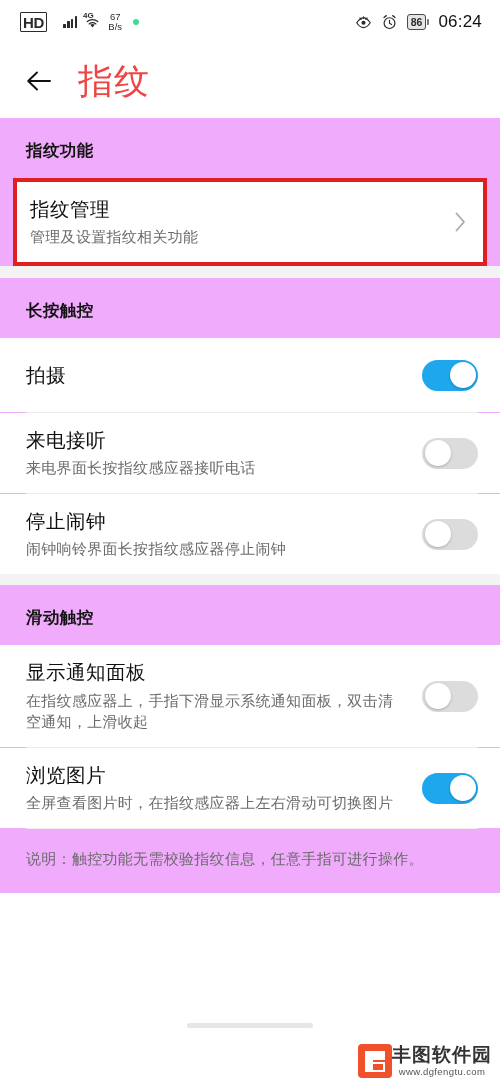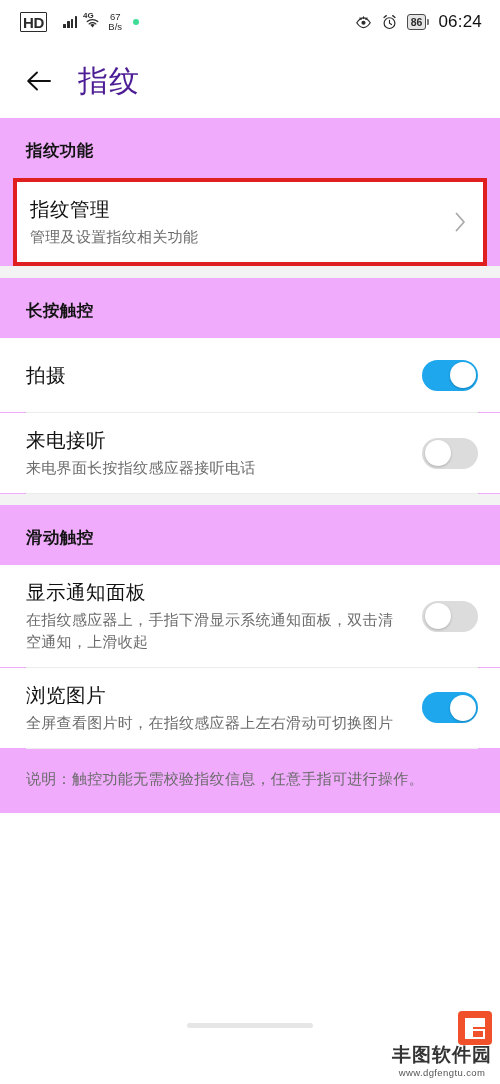--- a/index.html
+++ b/index.html
@@ -103,21 +103,21 @@
 
   
   .appbar {
     height: 74px;
     display: flex;
     align-items: center;
     padding-left: 26px;
     gap: 26px;
   }
   .back-arrow { width: 26px; height: 22px; display: block; }
-  .page-title { font-size: 30px; color: #4c1d95; letter-spacing: 1px; }
+  .page-title { font-size: 35px; color: #ef4444; letter-spacing: 1px; }
 
   
   .content { background: #f0abfc; }
 
   .group-gap { height: 12px; background: #f3f3f3; }
   .group-gap.thin { height: 11px; }
 
   .section-head {
     font-size: 16.5px;
     color: #141414;
@@ -207,22 +207,21 @@
     border-radius: 3px;
     background: #e6e6e6;
   }
 
   
   .watermark {
     position: absolute;
     right: 8px;
     bottom: 6px;
     display: flex;
-    align-items: flex-end;
-    flex-direction: column;
+    align-items: center;
   }
   .wm-mark {
     width: 34px; height: 34px;
     background: #f0502a;
     border-radius: 4px;
     position: relative;
     flex: 0 0 auto;
   }
   .wm-mark::before {
     content: "";
@@ -357,20 +356,29 @@
       <div class="texts">
         <div class="title">来电接听</div>
         <div class="subtitle">来电界面长按指纹感应器接听电话</div>
       </div>
       <div class="toggle">
         <span class="knob"></span>
       </div>
     </div>
     <div class="divider"></div>
 
+    <div class="row">
+      <div class="texts">
+        <div class="title">停止闹钟</div>
+        <div class="subtitle">闹钟响铃界面长按指纹感应器停止闹钟</div>
+      </div>
+      <div class="toggle">
+        <span class="knob"></span>
+      </div>
+    </div>
 
     <div class="group-gap thin"></div>
 
     <div class="section-head">滑动触控</div>
 
     <div class="row">
       <div class="texts">
         <div class="title">显示通知面板</div>
         <div class="subtitle">在指纹感应器上，手指下滑显示系统通知面板，双击清空通知，上滑收起</div>
       </div>

